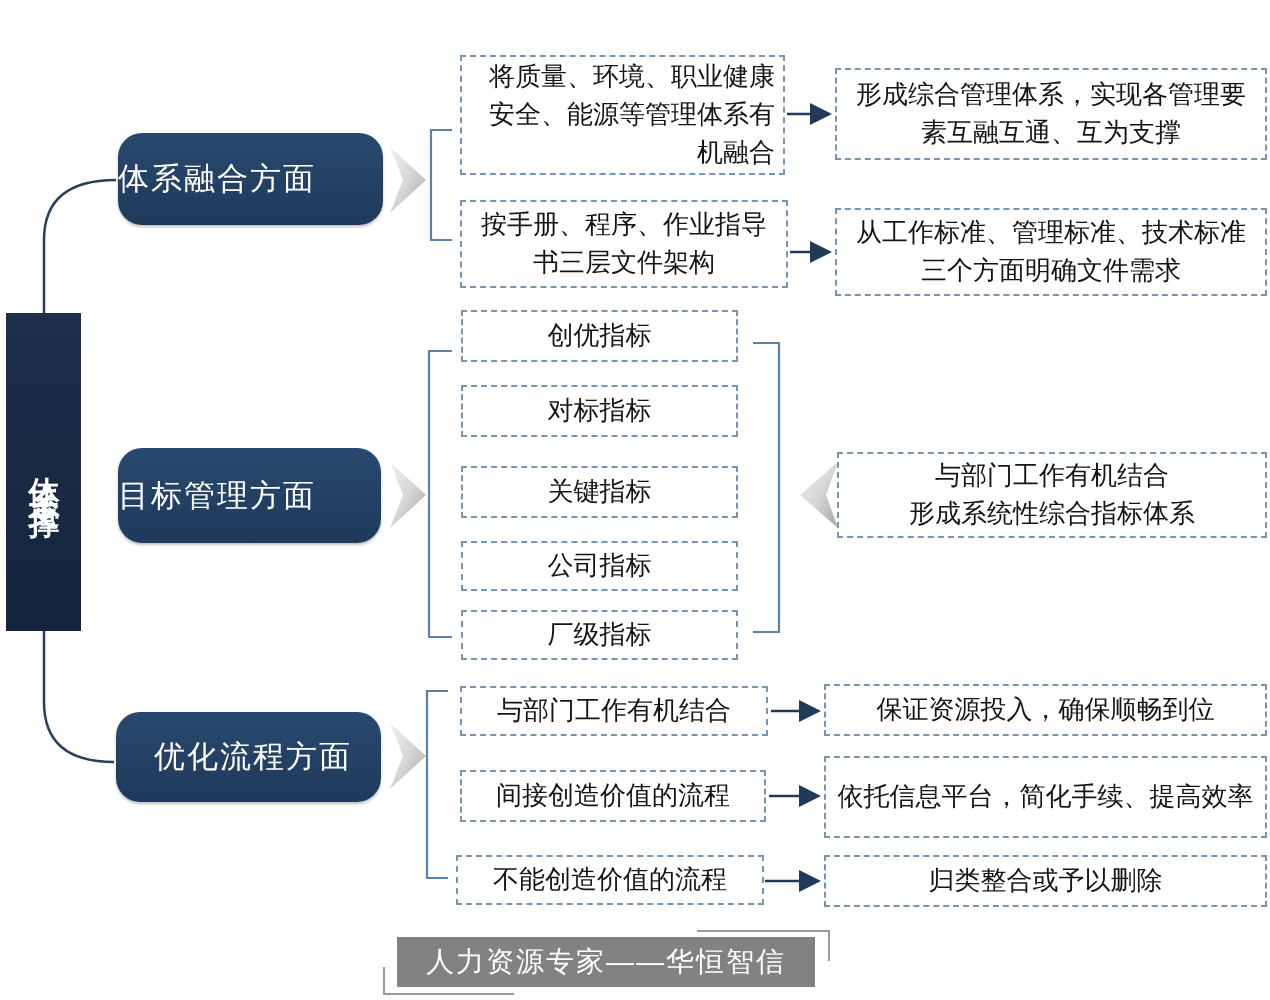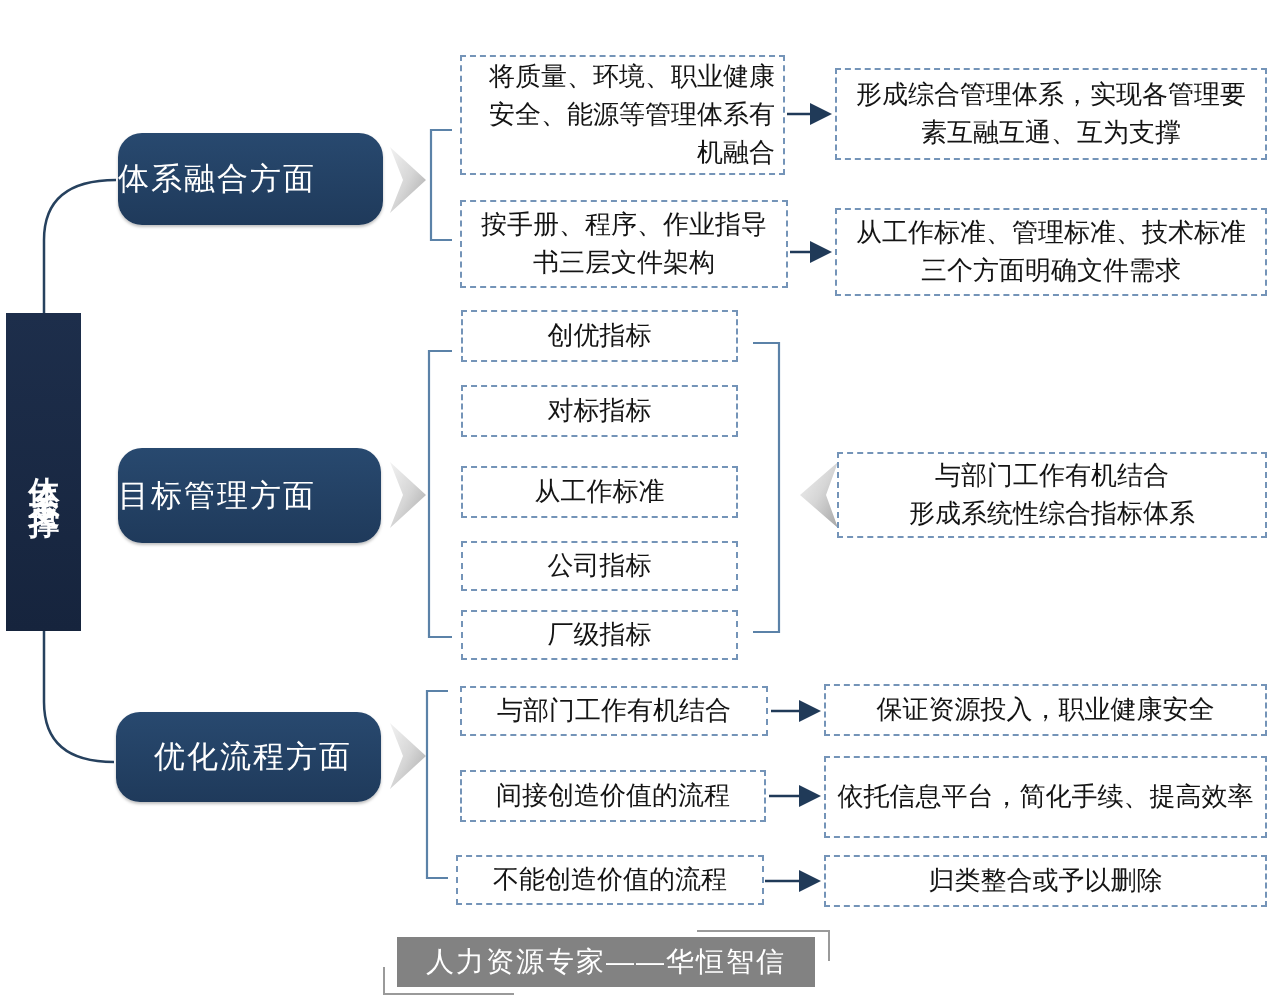--- a/index.html
+++ b/index.html
@@ -86,29 +86,29 @@
     <span>优化流程方面</span>
   </div>
 
   <div class="abs dashed" style="left:460px;top:55px;width:325px;height:120px;text-align:right;">将质量、环境、职业健康安全、能源等管理体系有机融合</div>
   <div class="abs dashed" style="left:835px;top:68px;width:432px;height:92px;">形成综合管理体系，实现各管理要素互融互通、互为支撑</div>
   <div class="abs dashed" style="left:460px;top:200px;width:328px;height:88px;">按手册、程序、作业指导书三层文件架构</div>
   <div class="abs dashed" style="left:835px;top:208px;width:432px;height:88px;">从工作标准、管理标准、技术标准三个方面明确文件需求</div>
 
   <div class="abs dashed" style="left:461px;top:310px;width:277px;height:52px;">创优指标</div>
   <div class="abs dashed" style="left:461px;top:385px;width:277px;height:52px;">对标指标</div>
-  <div class="abs dashed" style="left:461px;top:466px;width:277px;height:52px;">从工作标准</div>
+  <div class="abs dashed" style="left:461px;top:466px;width:277px;height:52px;">关键指标</div>
   <div class="abs dashed" style="left:461px;top:541px;width:277px;height:50px;">公司指标</div>
   <div class="abs dashed" style="left:461px;top:610px;width:277px;height:50px;">厂级指标</div>
 
   <div class="abs dashed pre" style="left:837px;top:452px;width:430px;height:86px;">与部门工作有机结合
 形成系统性综合指标体系</div>
 
   <div class="abs dashed" style="left:460px;top:686px;width:308px;height:50px;">与部门工作有机结合</div>
-  <div class="abs dashed" style="left:824px;top:684px;width:443px;height:52px;">保证资源投入，职业健康安全</div>
+  <div class="abs dashed" style="left:824px;top:684px;width:443px;height:52px;">保证资源投入，确保顺畅到位</div>
   <div class="abs dashed" style="left:460px;top:770px;width:306px;height:52px;">间接创造价值的流程</div>
   <div class="abs dashed" style="left:824px;top:756px;width:443px;height:82px;">依托信息平台，简化手续、提高效率</div>
   <div class="abs dashed" style="left:456px;top:855px;width:308px;height:50px;">不能创造价值的流程</div>
   <div class="abs dashed" style="left:824px;top:855px;width:443px;height:52px;">归类整合或予以删除</div>
 
   <div class="abs footer" style="left:397px;top:937px;width:418px;height:50px;">
     <span>人力资源专家——华恒智信</span>
   </div>
 
 </div>

